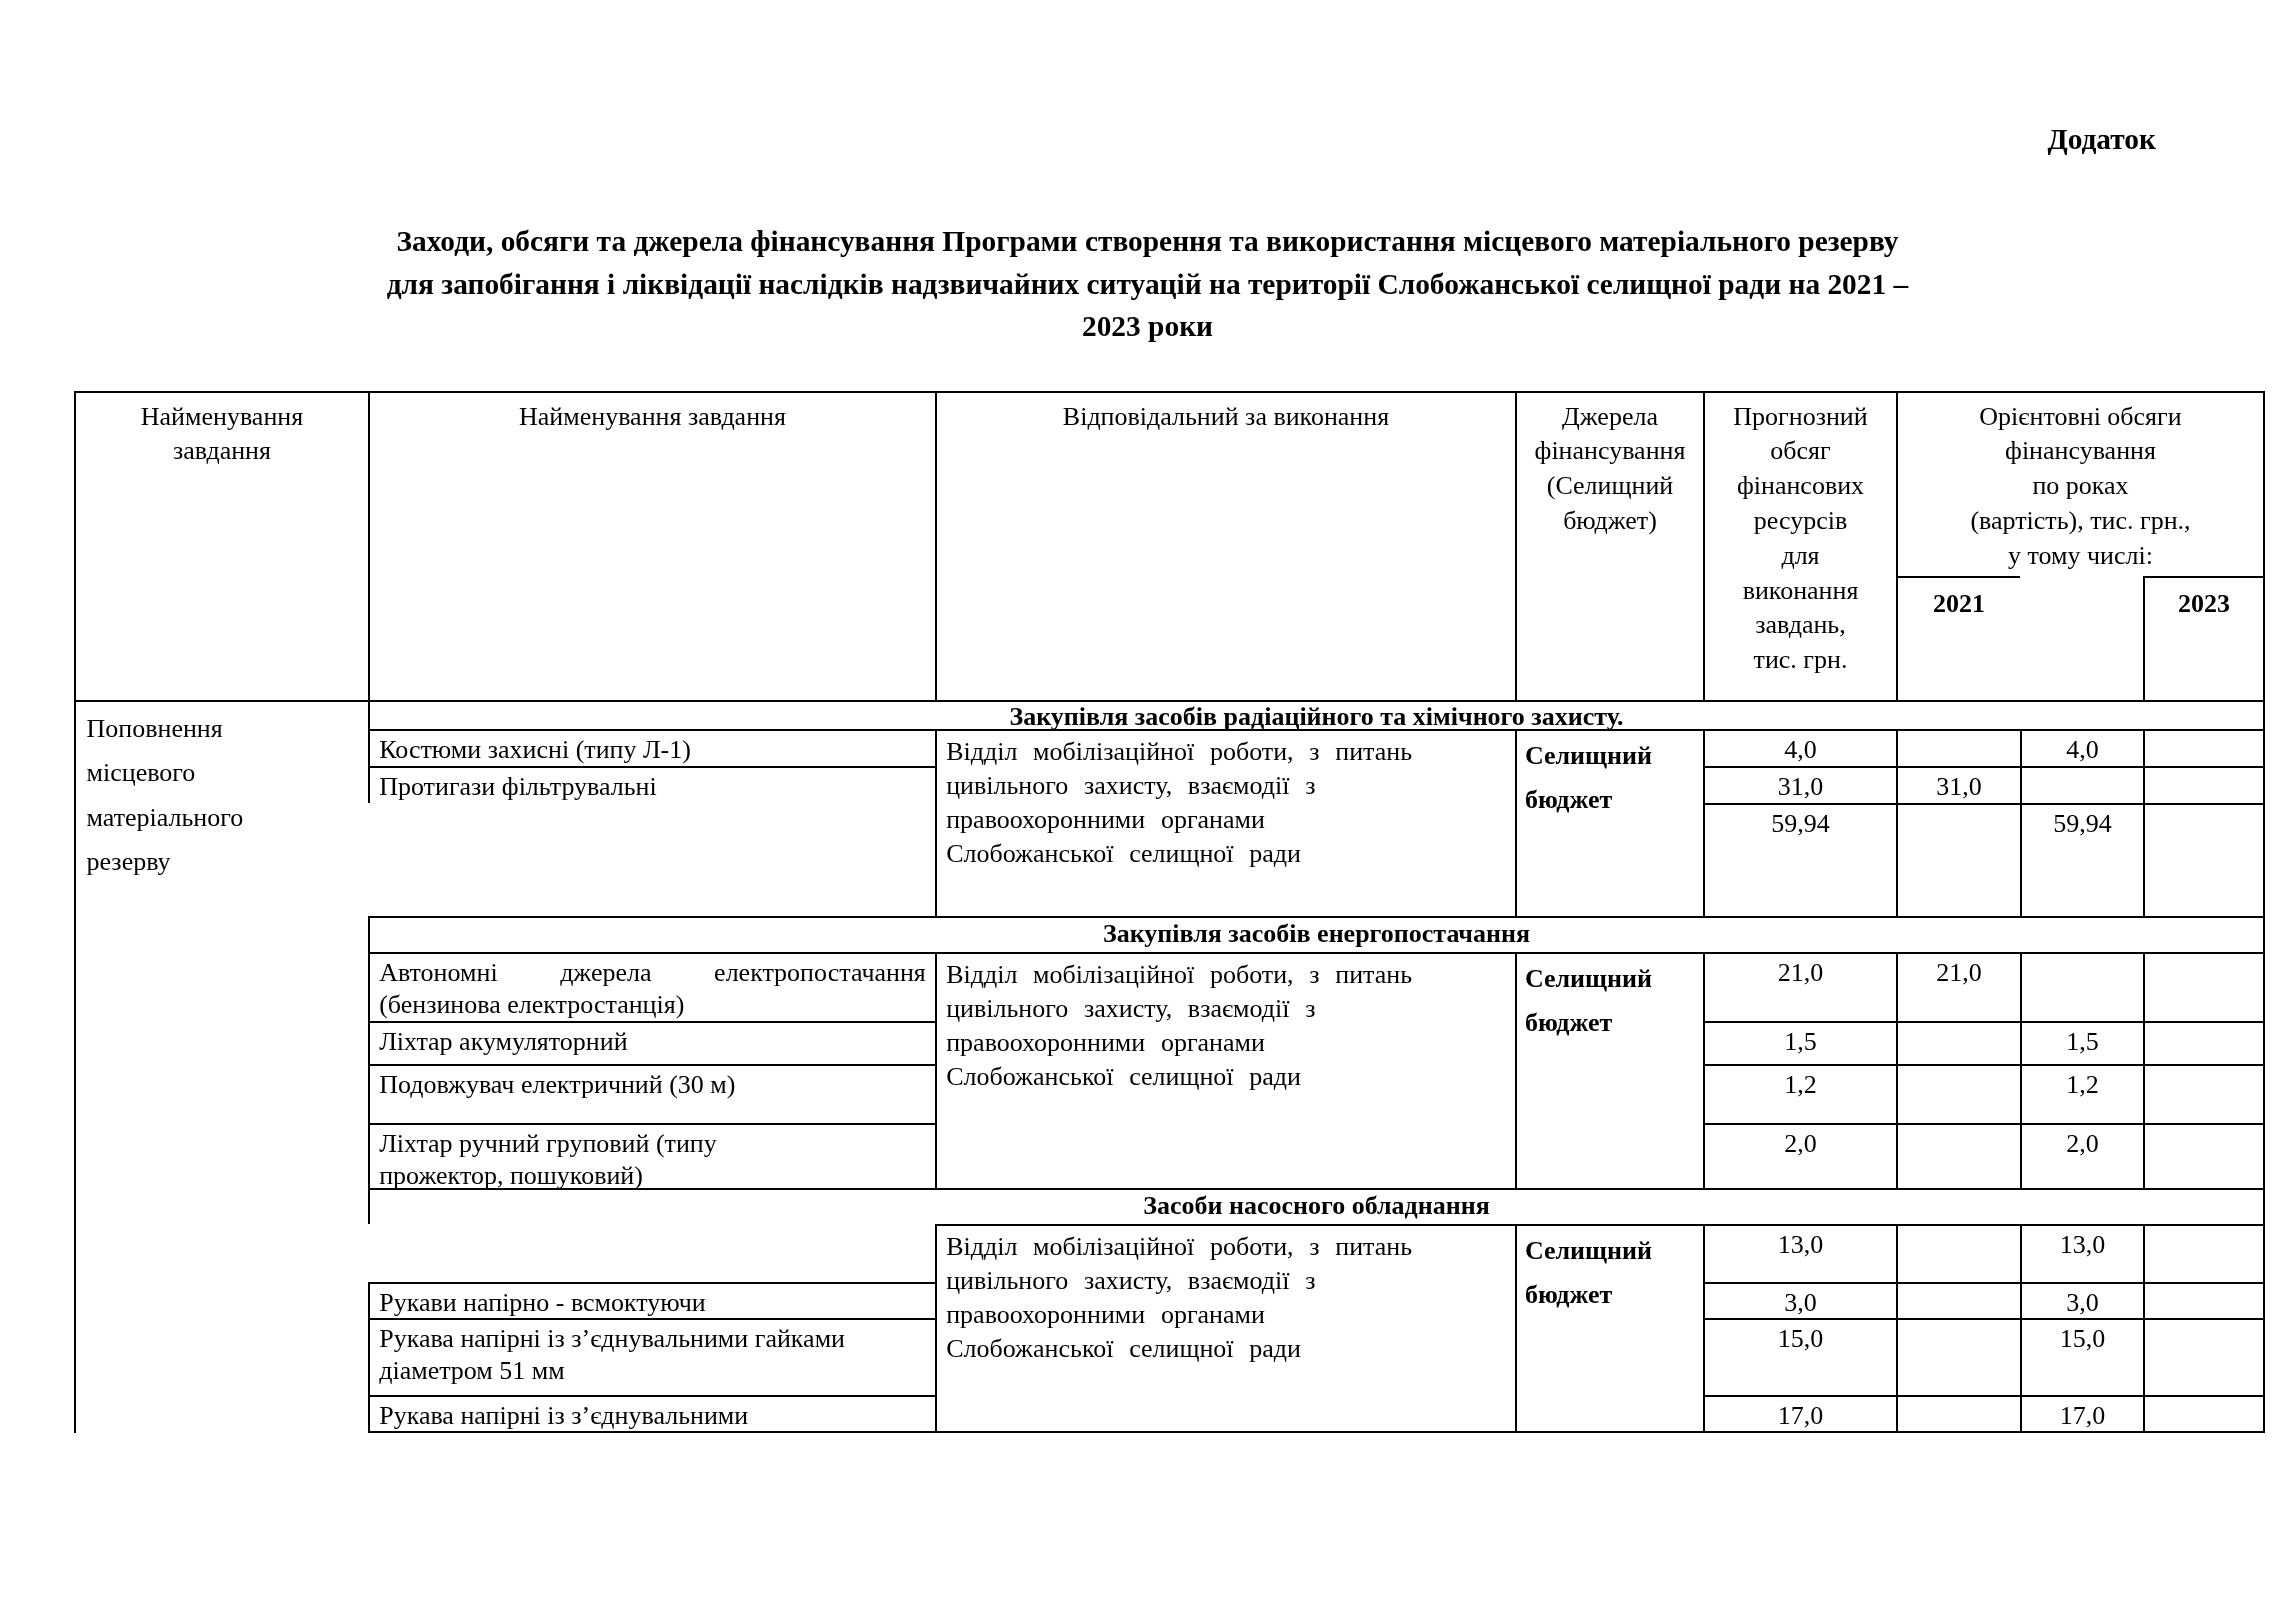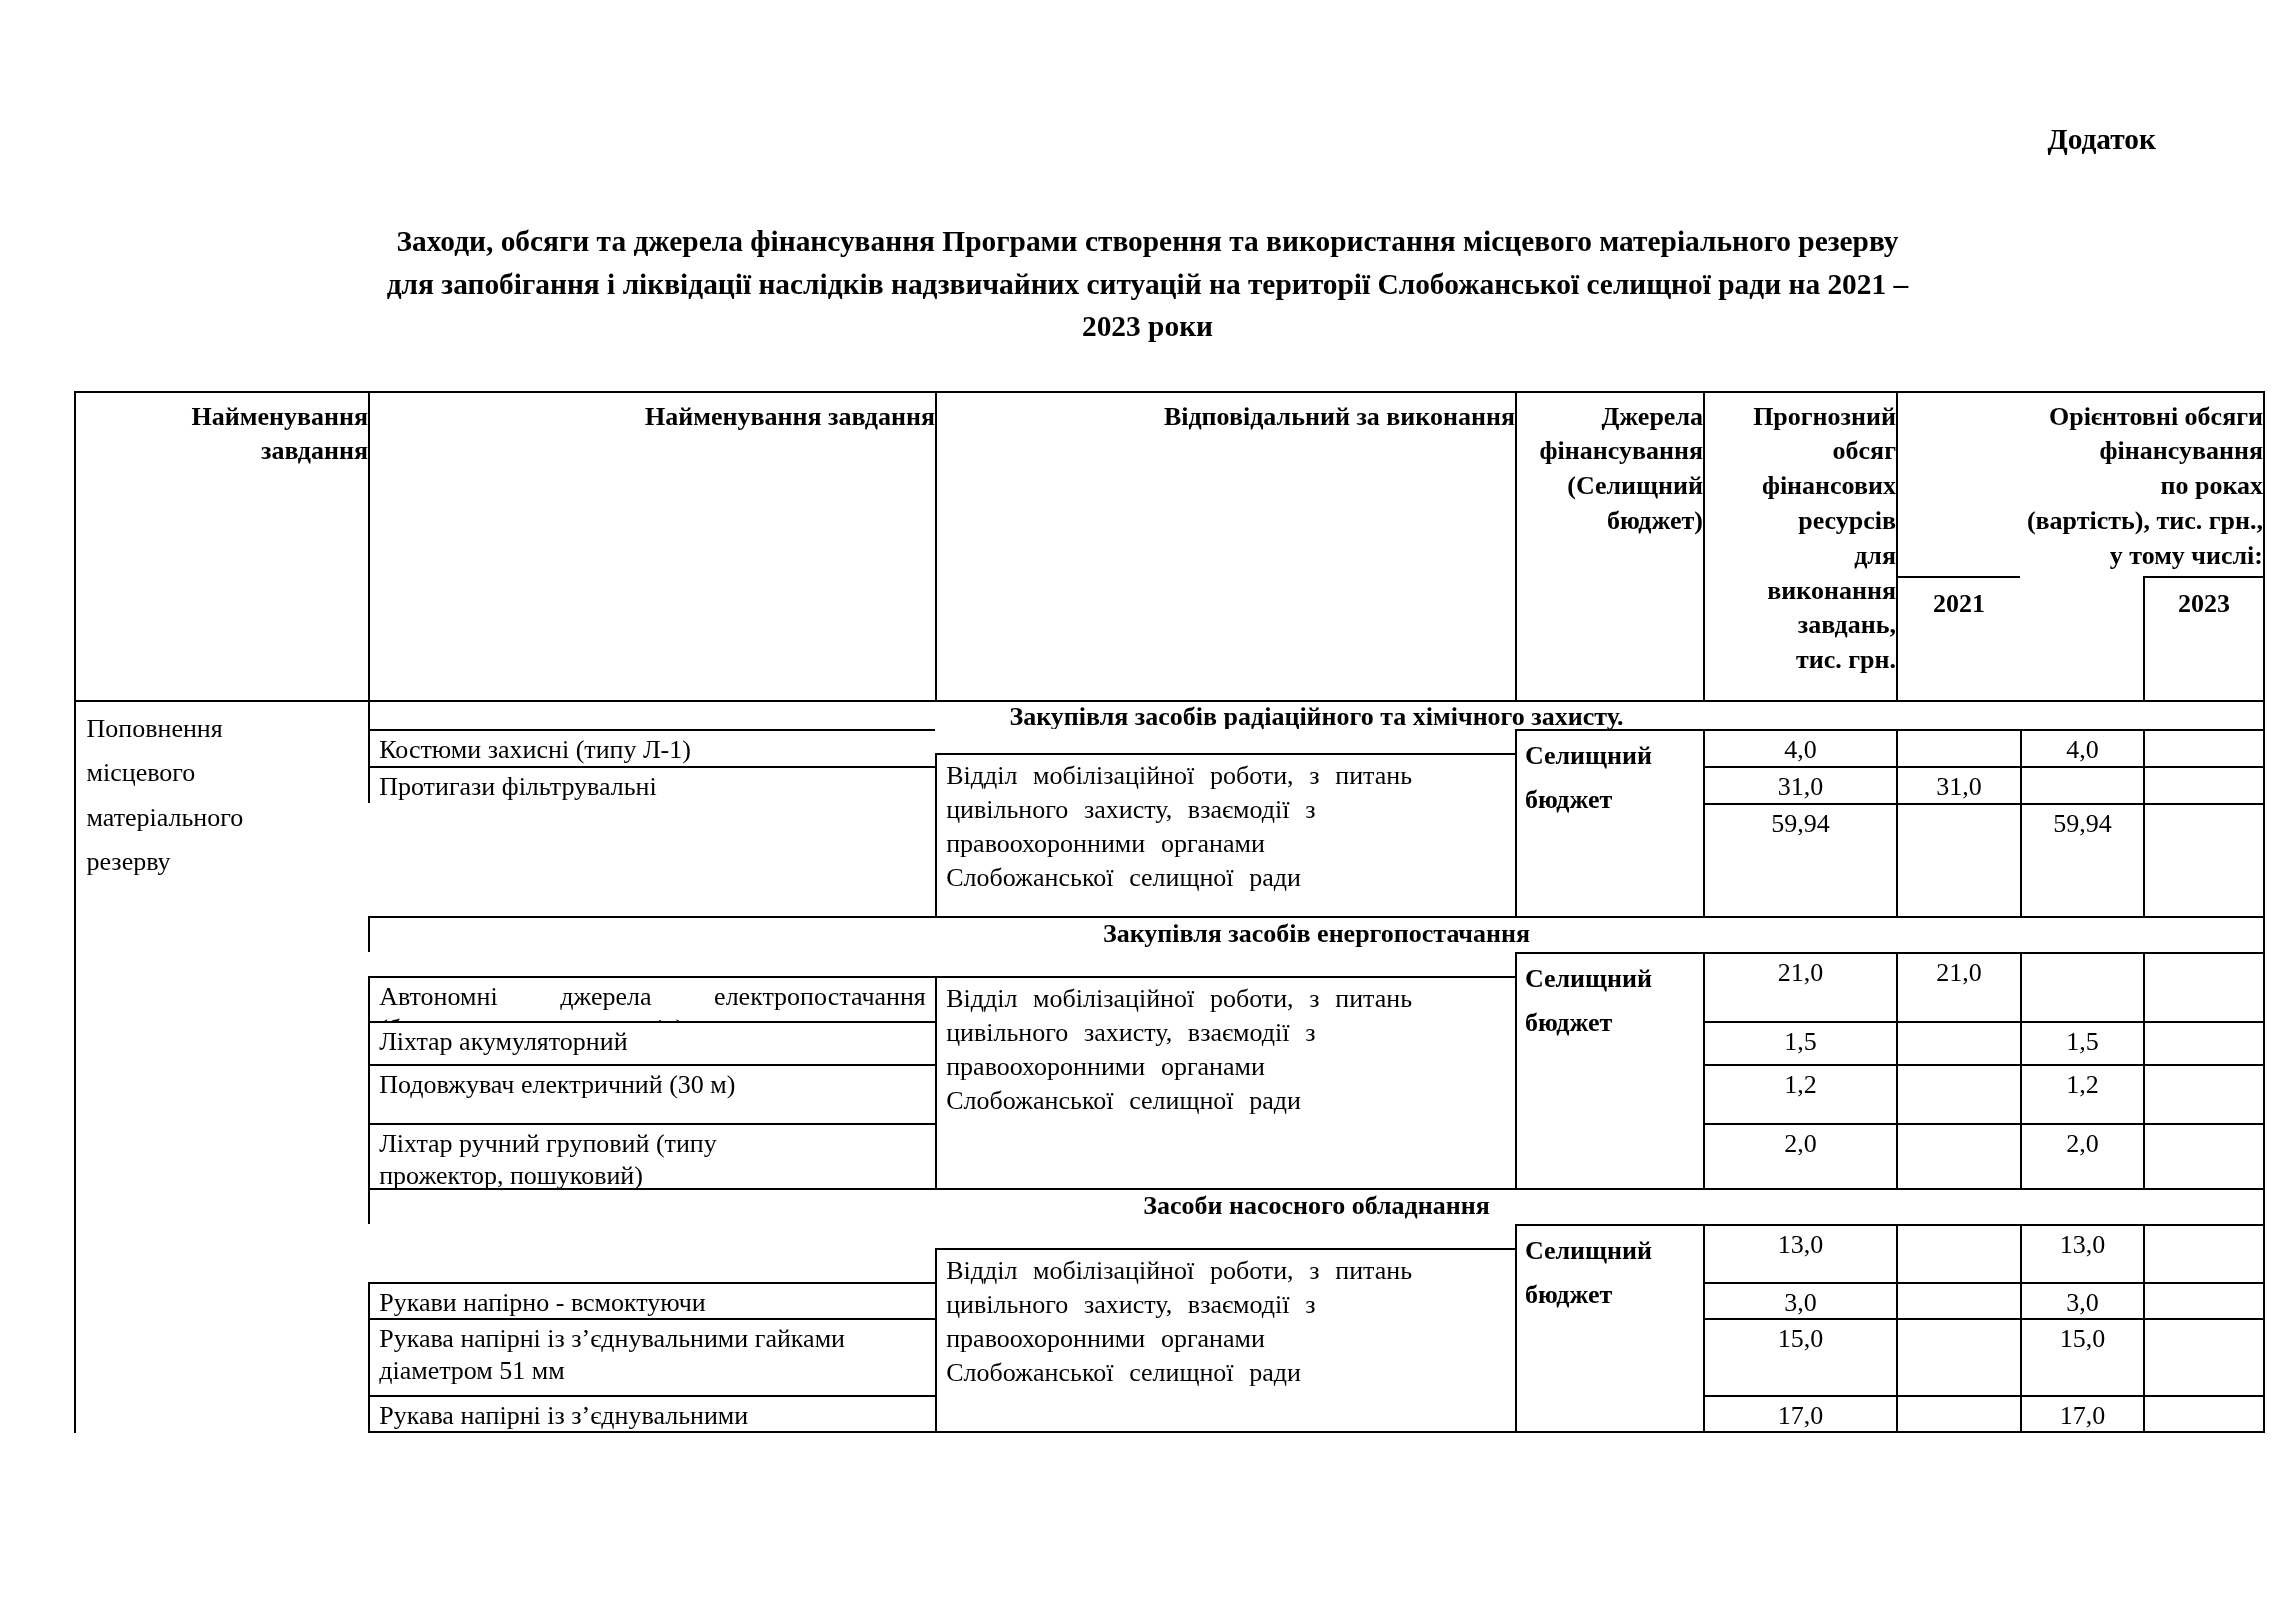--- a/index.html
+++ b/index.html
@@ -29,38 +29,38 @@
   .cell{
     box-sizing:border-box;
     border-top:2.6px solid #000;
     border-left:2.6px solid #000;
     font-size:26px;
     overflow:hidden;
   }
   .br{border-right:2.6px solid #000;}
   .bb{border-bottom:2.6px solid #000;}
   .hcell{
-    font-weight:bold;text-align:right;
+    font-weight:normal;text-align:center;
     white-space:pre-line;line-height:1.34;
     padding-top:6.5px;
   }
   .yearcell{
     font-weight:bold;text-align:center;
     padding-top:10.5px;
   }
   .sec{
     font-weight:bold;text-align:center;
     line-height:1.05;padding-top:1.3px;
   }
   .m{
     text-align:left;line-height:1.25;
     padding:2.6px 9.2px 0 9.2px;
   }
   .pre{white-space:pre-line;}
-  .just{text-align:justify;margin-top:24px;}
+  .just{text-align:justify;}
   .ws{word-spacing:5.9px;}
   .resp{
     white-space:pre-line;line-height:1.3;
     padding:3.9px 7.9px 0 9.2px;word-spacing:9.2px;
   }
   .src{
     white-space:pre-line;line-height:1.7;
     padding:2.6px 6.5px 0 7.9px;
     font-weight:bold;
   }

